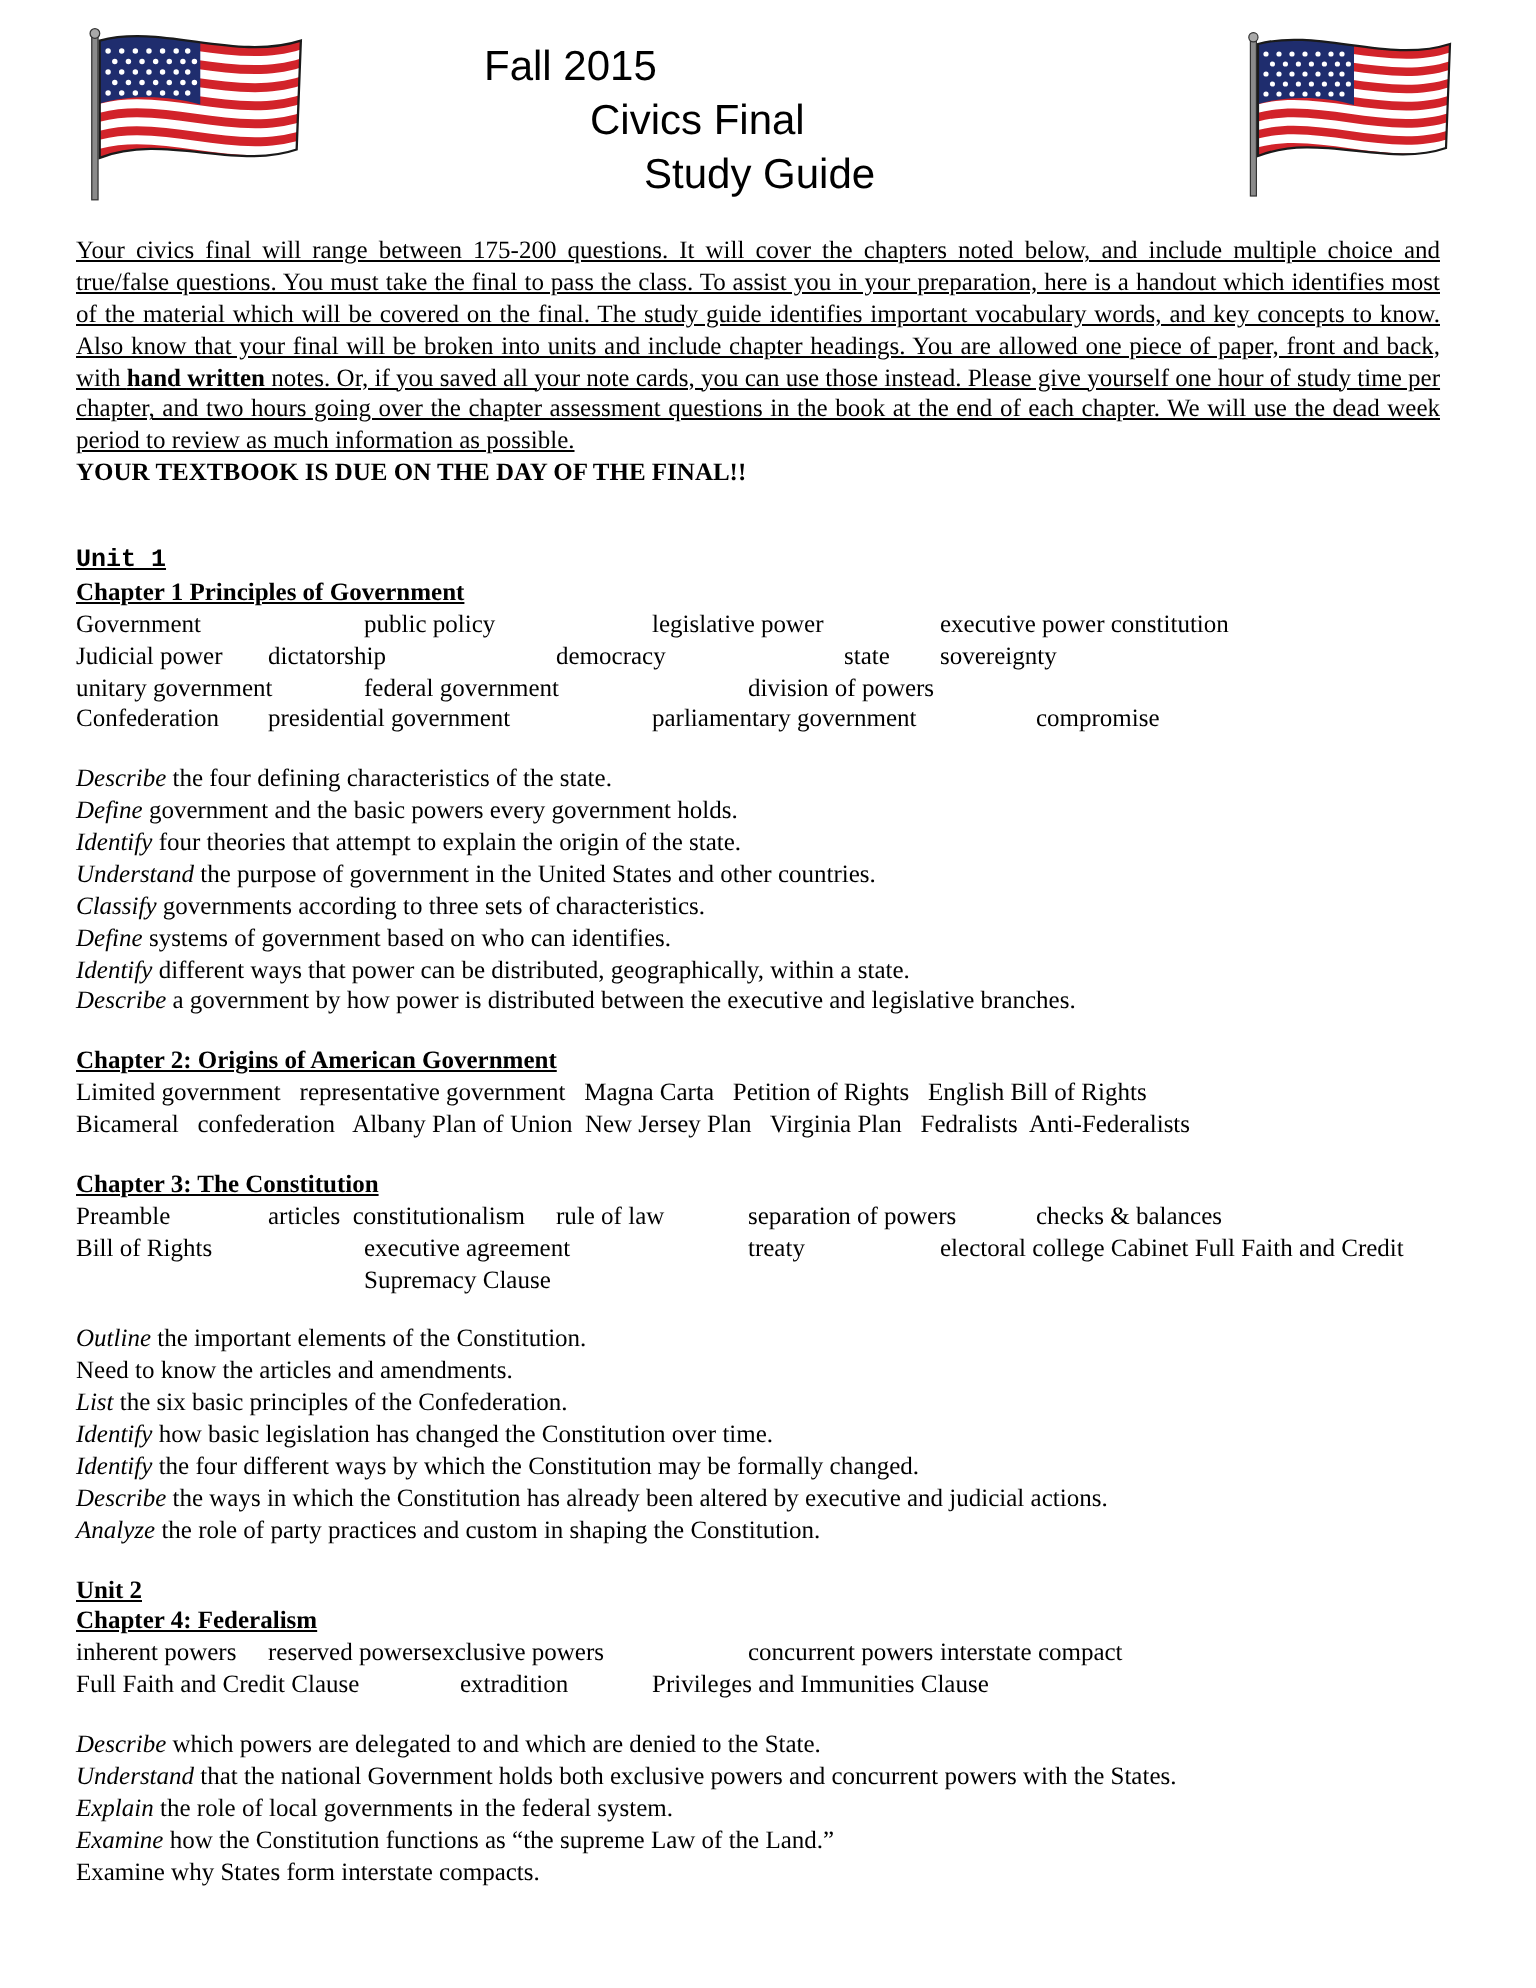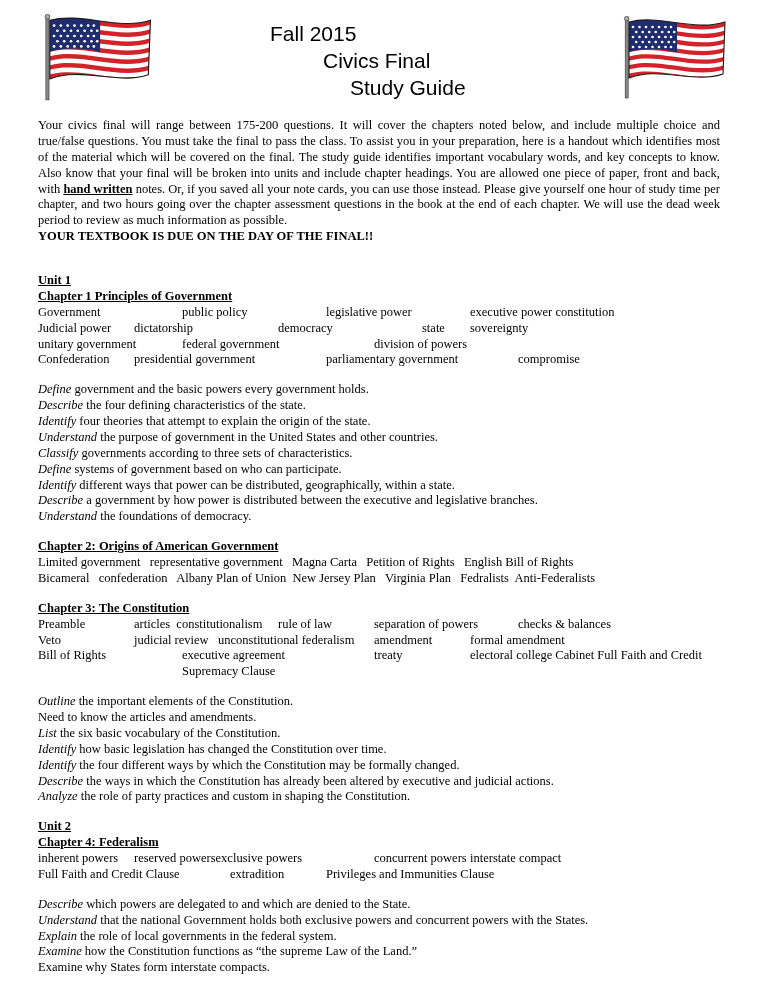--- a/index.html
+++ b/index.html
@@ -4,40 +4,40 @@
 <style>
   html, body { margin: 0; padding: 0; background: #ffffff; }
   body {
     width: 768px; height: 994px; overflow: hidden;
     font-family: "Liberation Serif", serif;
     font-size: 12.5px; line-height: 1.27; color: #000;
   }
   .page { padding: 14px 38px 0 38px; }
 
   
-  .doc-header { display: flex; align-items: flex-start; height: 94px; gap: 28px; }
+  .doc-header { display: flex; align-items: flex-start; height: 94px; }
   .flag-box { width: 118px; height: 88px; flex: none; }
   .flag-box.right { width: 112px; height: 84px; margin-left: auto; margin-top: 2px; }
   .flag-box svg { width: 100%; height: 100%; display: block; }
   .title-block {
     font-family: "Liberation Sans", sans-serif;
     font-size: 21px; line-height: 1.29; padding-top: 6px; margin-left: 86px;
   }
   .t2 { padding-left: 53px; }
   .t3 { padding-left: 80px; text-align: right; }
 
   
-  .intro { margin: 10px 10px 0 0; text-align: justify; }
+  .intro { margin: 10px 10px 0 0; text-align: justify; text-decoration: underline; }
   .bold-underline { font-weight: bold; text-decoration: underline; }
   .bold-line { font-weight: bold; }
   .heading { font-weight: bold; text-decoration: underline; }
   .vocab { white-space: pre-wrap; tab-size: 48px; -moz-tab-size: 48px; }
   .obj i { font-style: italic; }
   .mt { margin-top: 14px; }
-  .mt-lg { margin-top: 28px; }
+  .mt-lg { margin-top: 28px; font-family: Liberation Mono, monospace; }
 </style>
 </head>
 <body>
 
 <svg width="0" height="0" style="position:absolute" aria-hidden="true">
   <defs>
     <clipPath id="clothClip">
       <path d="M10,6 C40,-2 75,16 106,6 L104,58 C75,68 40,50 10,62 Z"></path>
     </clipPath>
     <g id="dotRow" fill="#fff">
@@ -100,49 +100,47 @@
   <div class="heading mt-lg">Unit 1</div>
   <div class="heading">Chapter 1 Principles of Government</div>
   <div>
     <div class="vocab">Government		public policy		legislative power		executive power constitution</div>
     <div class="vocab">Judicial power	dictatorship		democracy		state	sovereignty</div>
     <div class="vocab">unitary government	federal government		division of powers</div>
     <div class="vocab">Confederation	presidential government		parliamentary government		compromise</div>
   </div>
 
   <div class="mt">
+    <div class="obj"><i>Describe</i><span> the four defining characteristics of the state.</span></div>
     <div class="obj"><i>Define</i><span> government and the basic powers every government holds.</span></div>
-    <div class="obj"><i>Describe</i><span> the four defining characteristics of the state.</span></div>
     <div class="obj"><i>Identify</i><span> four theories that attempt to explain the origin of the state.</span></div>
     <div class="obj"><i>Understand</i><span> the purpose of government in the United States and other countries.</span></div>
     <div class="obj"><i>Classify</i><span> governments according to three sets of characteristics.</span></div>
-    <div class="obj"><i>Define</i><span> systems of government based on who can participate.</span></div>
+    <div class="obj"><i>Define</i><span> systems of government based on who can identifies.</span></div>
     <div class="obj"><i>Identify</i><span> different ways that power can be distributed, geographically, within a state.</span></div>
     <div class="obj"><i>Describe</i><span> a government by how power is distributed between the executive and legislative branches.</span></div>
-    <div class="obj"><i>Understand</i><span> the foundations of democracy.</span></div>
   </div>
 
   <div class="heading mt">Chapter 2: Origins of American Government</div>
   <div>
     <div class="vocab">Limited government   representative government   Magna Carta   Petition of Rights   English Bill of Rights</div>
     <div class="vocab">Bicameral   confederation   Albany Plan of Union  New Jersey Plan   Virginia Plan   Fedralists  Anti-Federalists</div>
   </div>
 
   <div class="heading mt">Chapter 3: The Constitution</div>
   <div>
     <div class="vocab">Preamble	articles  constitutionalism	rule of law	separation of powers	checks &amp; balances</div>
-    <div class="vocab">Veto		judicial review   unconstitutional federalism	amendment	formal amendment</div>
     <div class="vocab">Bill of Rights		executive agreement		treaty		electoral college Cabinet Full Faith and Credit</div>
     <div class="vocab">			Supremacy Clause</div>
   </div>
 
   <div class="mt">
     <div class="obj"><i>Outline</i><span> the important elements of the Constitution.</span></div>
     <div class="obj"><i></i><span>Need to know the articles and amendments.</span></div>
-    <div class="obj"><i>List</i><span> the six basic vocabulary of the Constitution.</span></div>
+    <div class="obj"><i>List</i><span> the six basic principles of the Confederation.</span></div>
     <div class="obj"><i>Identify</i><span> how basic legislation has changed the Constitution over time.</span></div>
     <div class="obj"><i>Identify</i><span> the four different ways by which the Constitution may be formally changed.</span></div>
     <div class="obj"><i>Describe</i><span> the ways in which the Constitution has already been altered by executive and judicial actions.</span></div>
     <div class="obj"><i>Analyze</i><span> the role of party practices and custom in shaping the Constitution.</span></div>
   </div>
 
   <div class="heading mt">Unit 2</div>
   <div class="heading">Chapter 4: Federalism</div>
   <div>
     <div class="vocab">inherent powers	reserved powersexclusive powers		concurrent powers	interstate compact</div>

